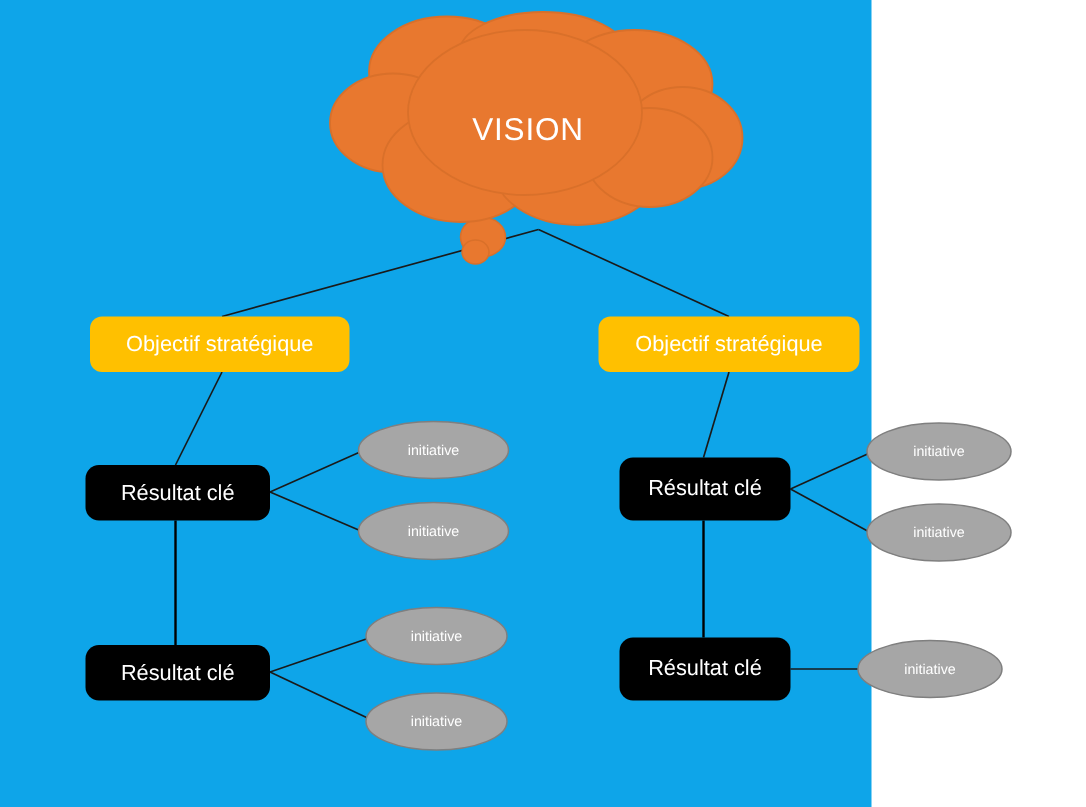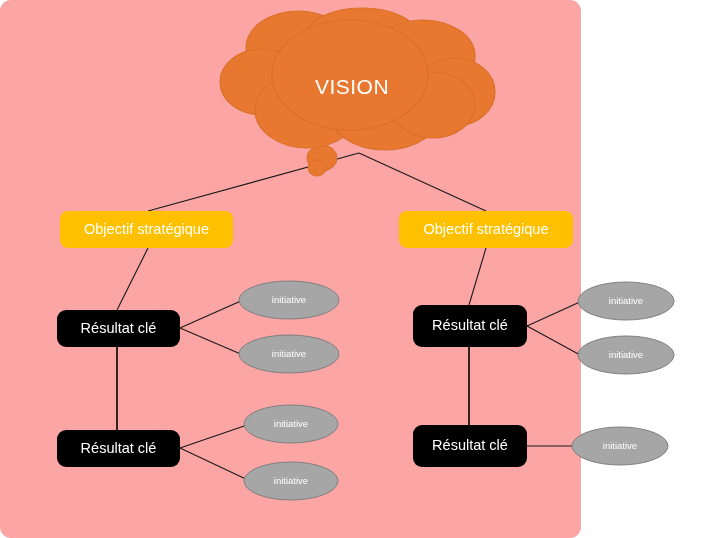--- a/index.html
+++ b/index.html
@@ -10,22 +10,21 @@
   body {
     width: 724px;
     height: 538px;
     font-family: "Liberation Sans", sans-serif;
     overflow: hidden;
   }
   #diagram-root {
     position: relative;
     width: 581px;
     height: 538px;
-    background: #fca5a5;
-    border-radius: 11px;
+    background: #0ea5e9;
   }
   svg#diagram-svg {
     position: absolute;
     left: 0;
     top: 0;
     width: 724px;
     height: 538px;
     display: block;
   }
   .node-label {

